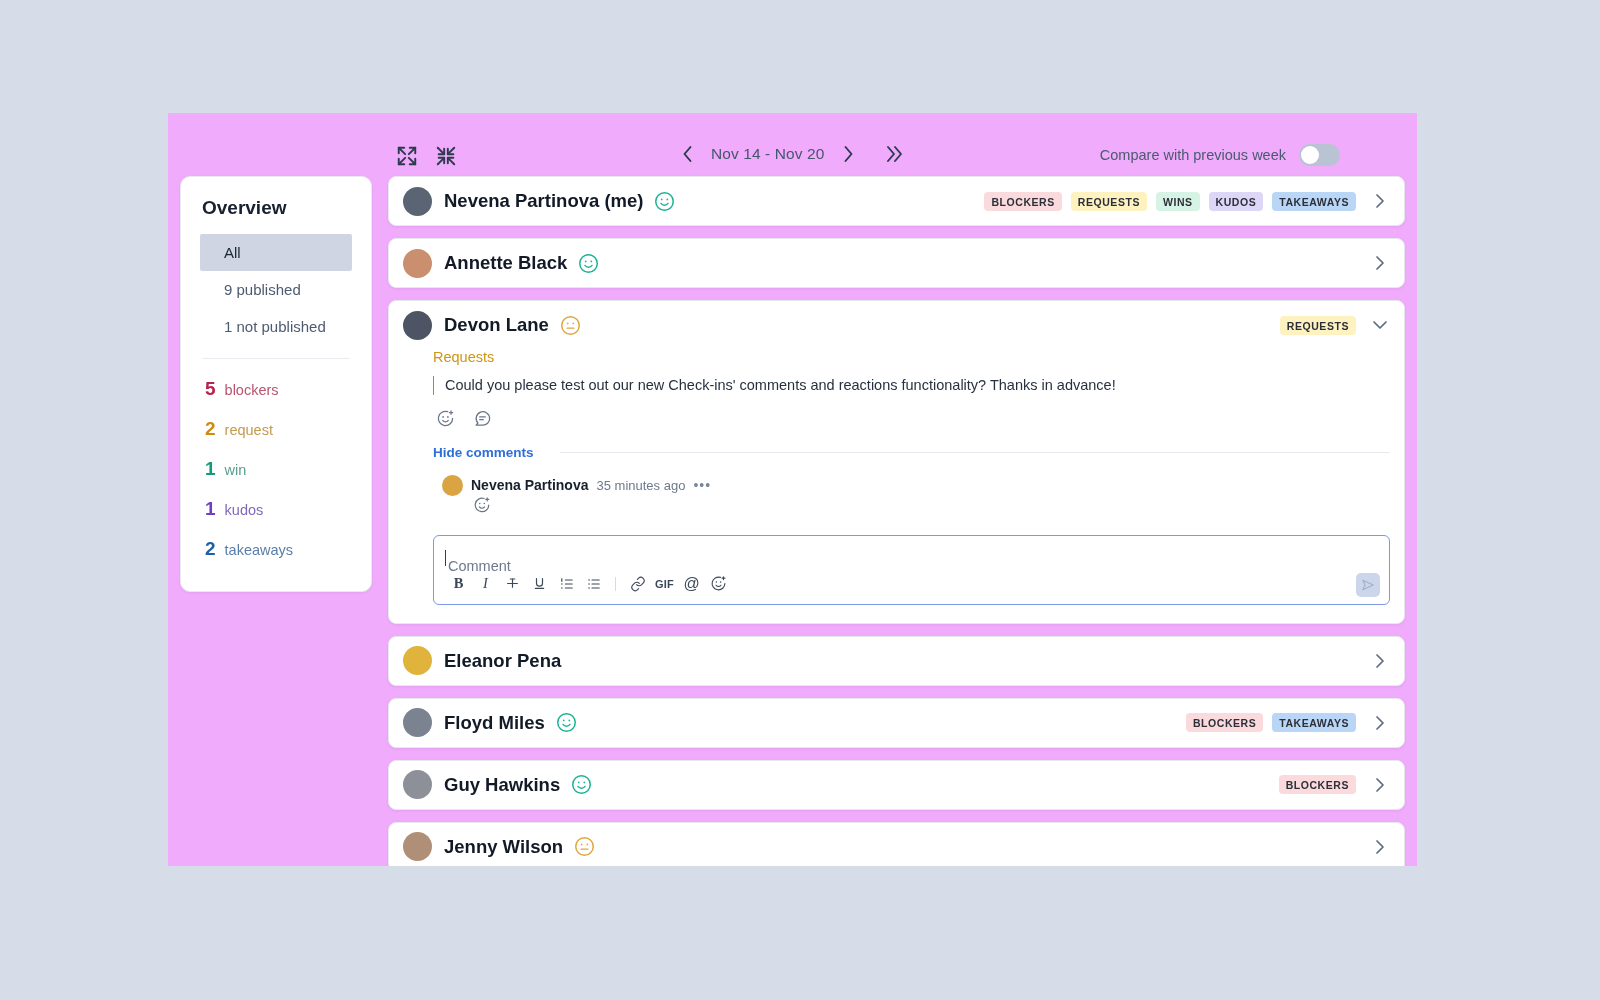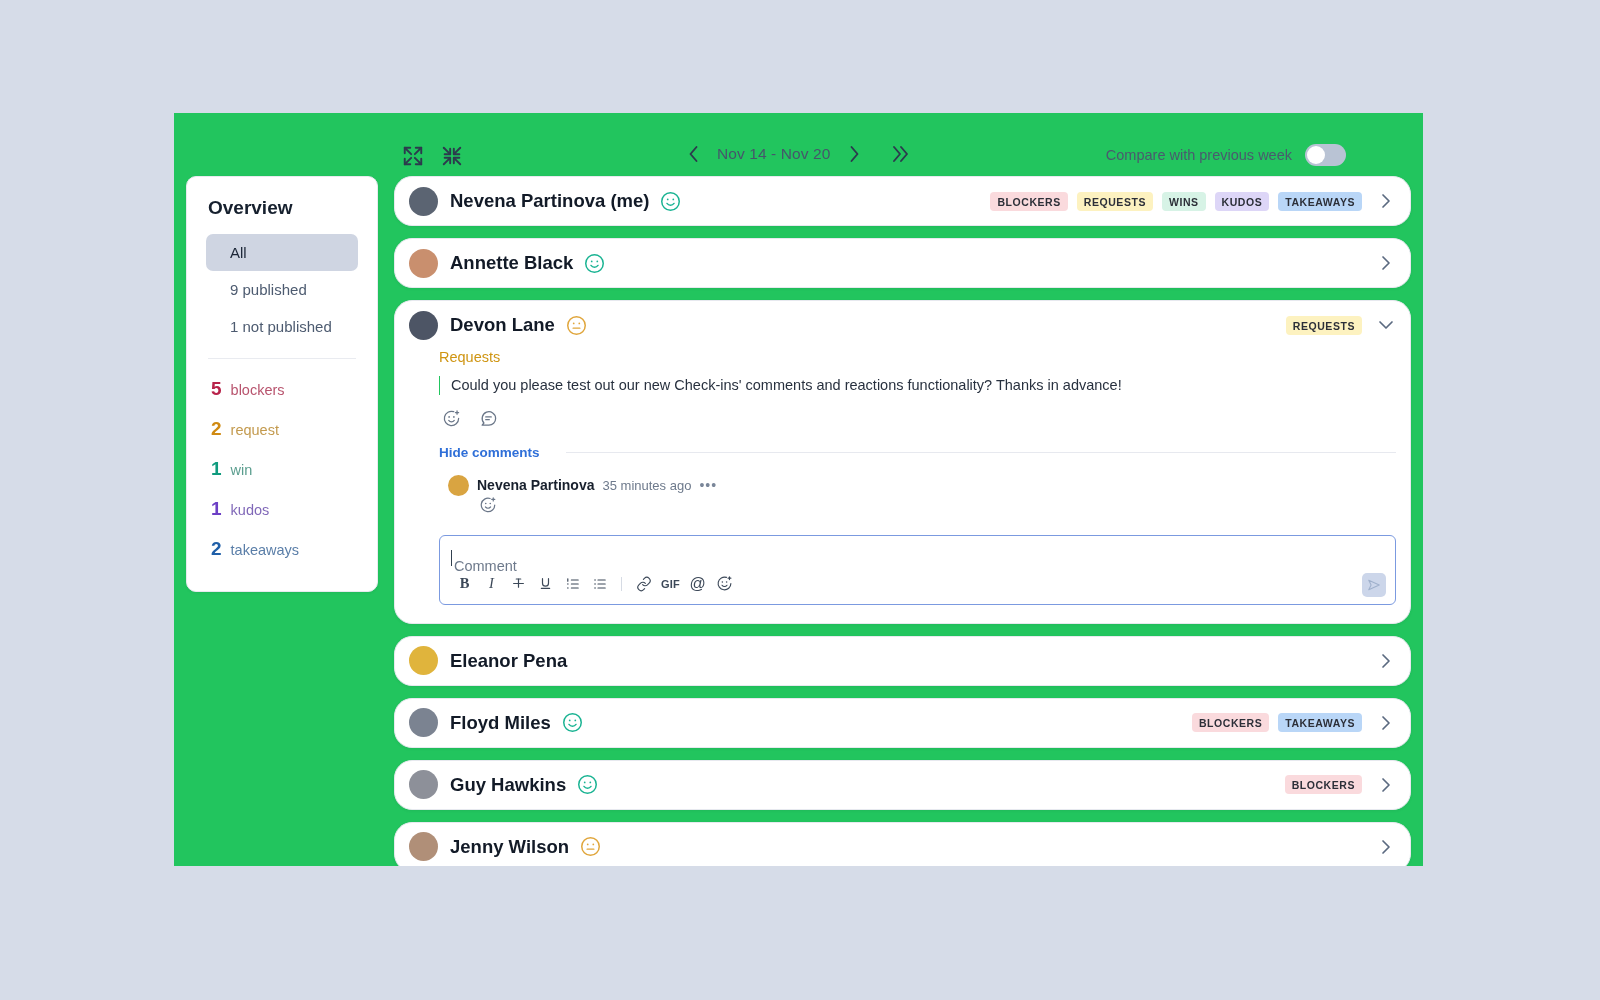--- a/index.html
+++ b/index.html
@@ -4,23 +4,23 @@
 <style>
   * { box-sizing: border-box; margin: 0; padding: 0; }
   html, body {
     width: 1600px; height: 1000px;
     background: #d6dce8;
     font-family: "Liberation Sans", sans-serif;
     overflow: hidden;
   }
   #app-window {
     position: absolute;
-    left: 174px; top: 113px;
+    left: 168px; top: 113px;
     width: 1249px; height: 753px;
-    background: #22c55e;
+    background: #f0abfc;
     overflow: hidden;
   }
 
   
   .topbar {
     position: absolute; left: 0; top: 0;
     width: 1249px; height: 85px;
   }
   .view-icons { position: absolute; left: 228px; top: 32px; display: flex; gap: 17px; }
   .vicon { width: 22px; height: 22px; display: block; cursor: pointer; }
@@ -61,40 +61,40 @@
     border: 1px solid #e8eaef;
     border-radius: 10px;
     box-shadow: 0 1px 3px rgba(30,40,60,.07);
     padding: 20px 0 22px 0;
   }
   .sb-title {
     font-size: 19px; font-weight: bold; color: #16202e;
     padding: 0 21px 0 21px; margin-bottom: 15px;
   }
   .sb-filter {
-    margin: 0 19px; height: 37px; border-radius: 7px;
+    margin: 0 19px; height: 37px; border-radius: 2px;
     display: flex; align-items: center; padding-left: 24px;
     font-size: 15px; color: #35435a; cursor: pointer;
   }
   .sb-filter.active { background: #cfd5e2; color: #1b2536; }
   .sb-filter.muted { color: #4d5b70; }
   .sb-divider { height: 1px; background: #e9ebf0; margin: 13px 21px 10px 21px; }
   .sb-stat {
     display: flex; align-items: baseline; gap: 9px;
     padding: 9px 21px 9px 24px; cursor: pointer;
   }
   .sb-stat .num { font-size: 19px; font-weight: bold; }
   .sb-stat .lbl { font-size: 14.5px; }
 
   
   .list { position: absolute; left: 220px; top: 63px; width: 1017px; }
   .card {
     background: #fff;
     border: 1px solid #e7e9ef;
-    border-radius: 18px;
+    border-radius: 8px;
     box-shadow: 0 1px 3px rgba(30,40,60,.07);
     margin-bottom: 12px;
   }
   .row-head {
     height: 48px; display: flex; align-items: center;
     padding: 0 14px 0 14px;
   }
   .avatar {
     width: 29px; height: 29px; border-radius: 50%;
     flex: none; margin-right: 12px;

